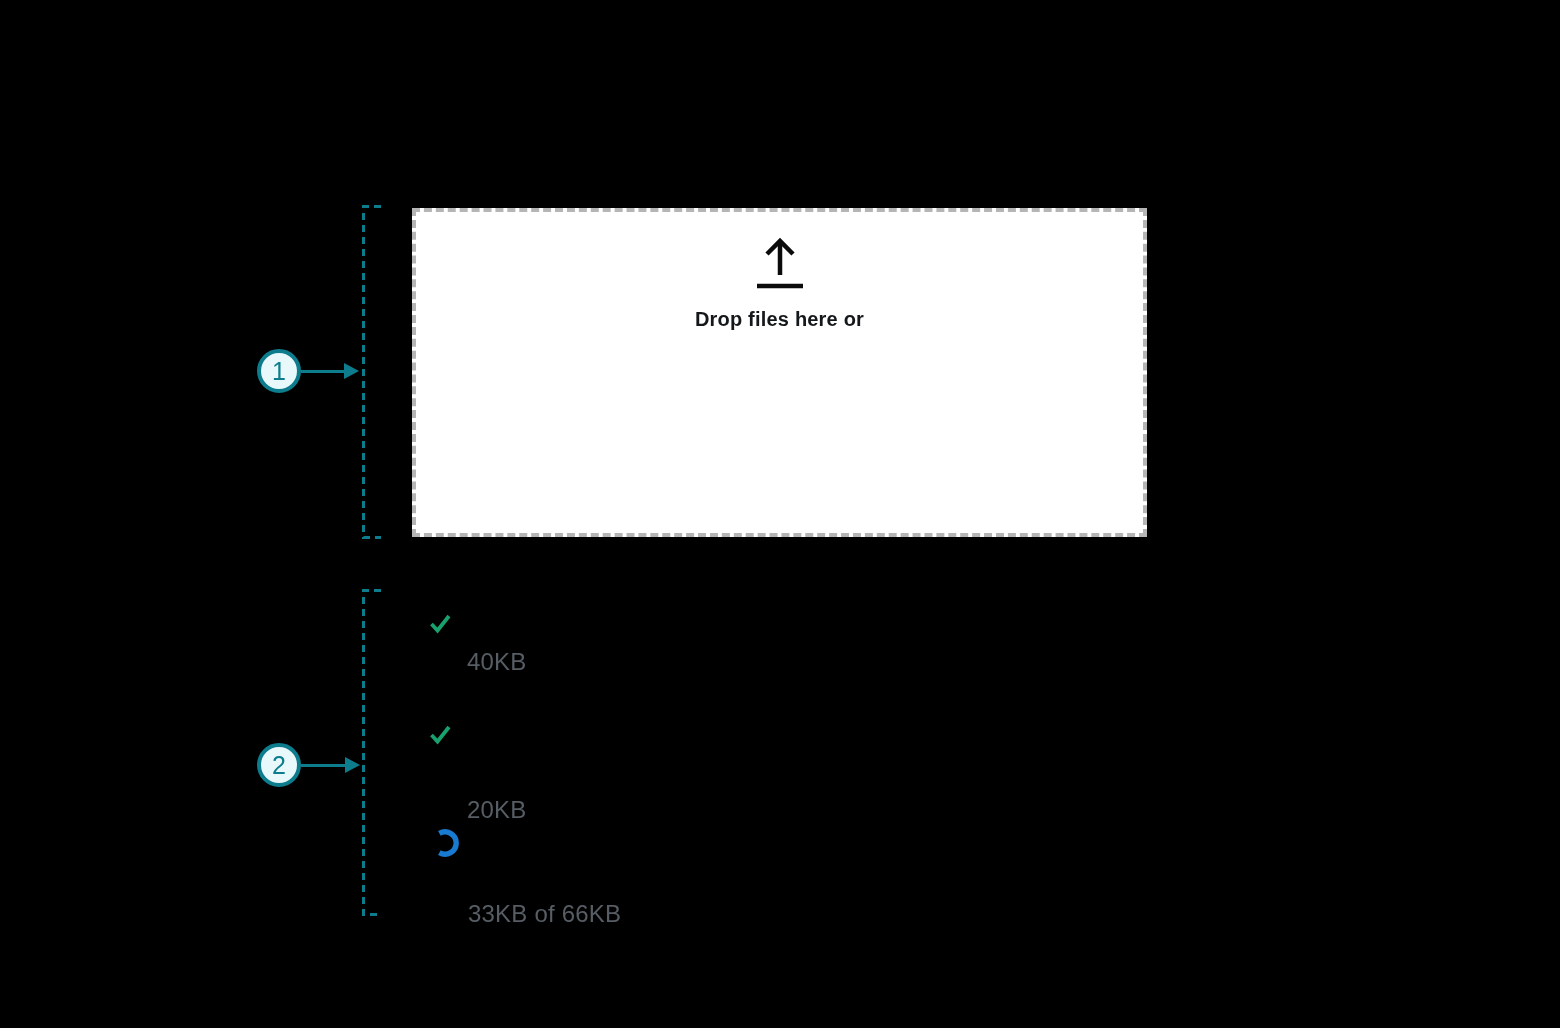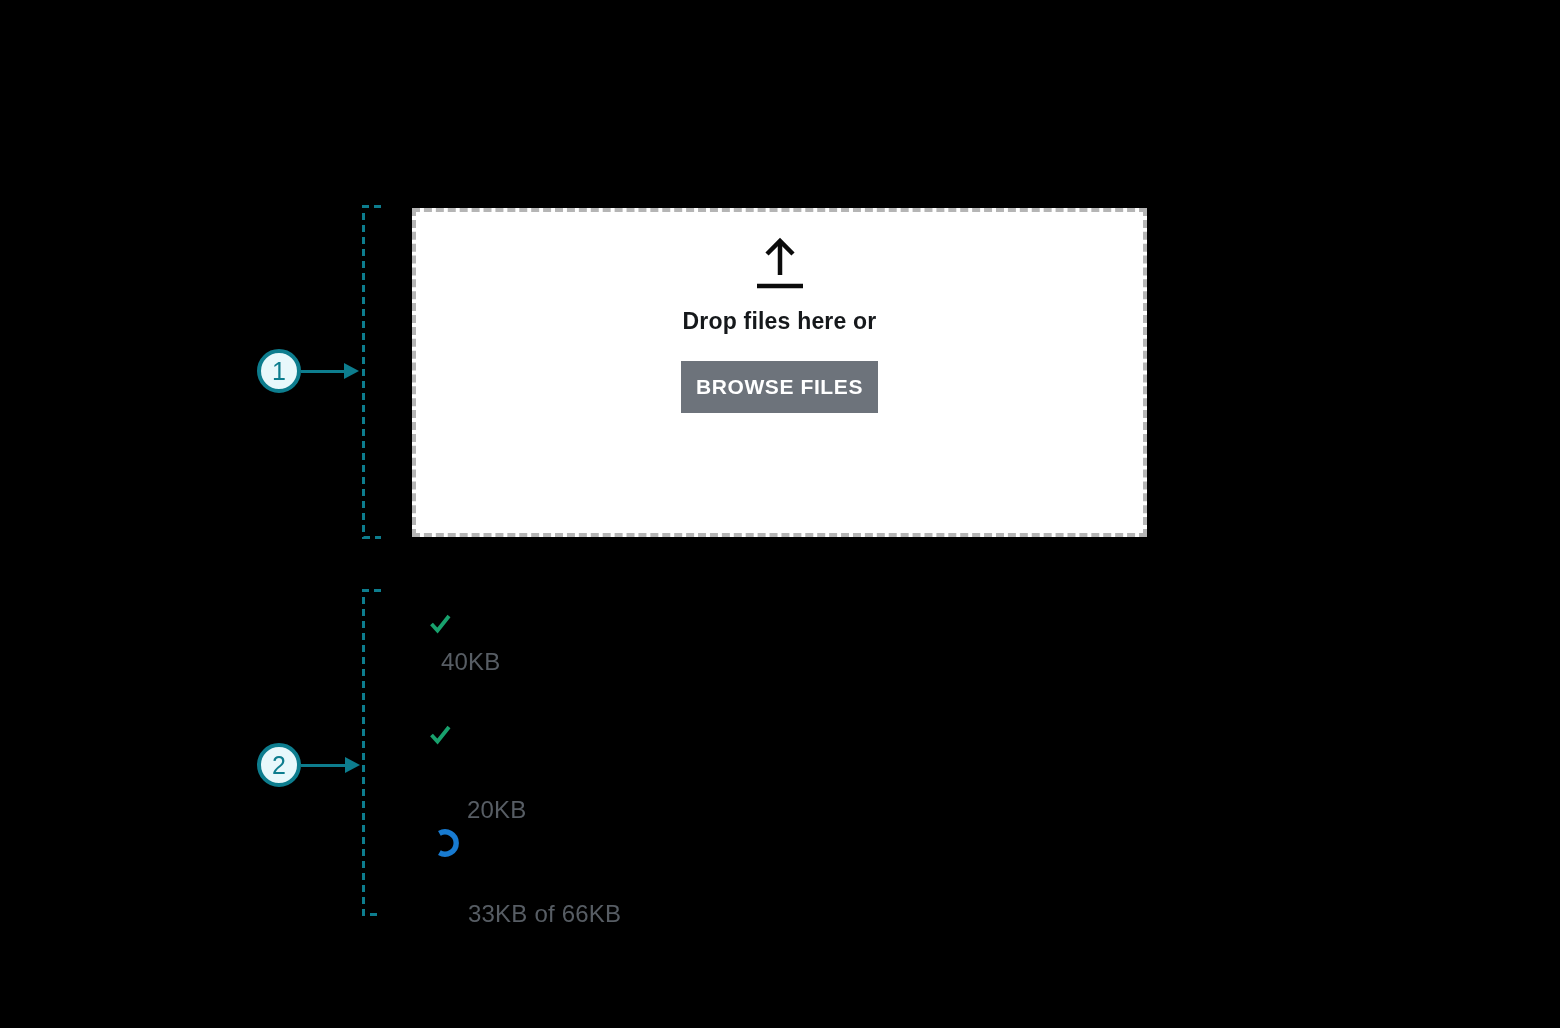--- a/index.html
+++ b/index.html
@@ -56,21 +56,21 @@
     background:var(--dropzone-bg);
     border:4px dashed var(--dropzone-border);
     display:flex;flex-direction:column;align-items:center;
   }
   .upload-icon{margin-top:24px;}
   .upload-icon line, .upload-icon polyline{
     stroke:#0b0b0b;stroke-width:4.5;fill:none;
   }
   .dropzone-title{
     margin-top:18px;
-    font-size:23px;font-weight:700;color:var(--ink);
+    font-size:20px;font-weight:700;color:var(--ink);
     letter-spacing:0.2px;
   }
   .browse-button{
     margin-top:26px;
     width:197px;height:52px;
     background:var(--button-bg);
     color:var(--button-text);
     border:none;
     font-family:"Liberation Sans", sans-serif;
     font-size:21px;font-weight:700;letter-spacing:0.6px;
@@ -110,38 +110,37 @@
   <path d="M19 1.5 H1.5 V332.5 H19"></path>
 </svg>
 
 <div class="abs dropzone">
   <svg class="upload-icon" width="48" height="54" viewBox="0 0 48 54">
     <line x1="24" y1="7" x2="24" y2="39"></line>
     <polyline points="11,18 24,5 37,18"></polyline>
     <line x1="1" y1="50" x2="47" y2="50"></line>
   </svg>
   <div class="dropzone-title">Drop files here or</div>
-  <button class="browse-button">BROWSE FILES</button>
 </div>
 
 <div class="abs callout-circle" style="left:257px;top:743px;">
   <span>2</span>
 </div>
 <div class="abs callout-line" style="left:301px;top:764px;width:44px;"></div>
 <div class="abs callout-arrowhead" style="left:345px;top:757px;"></div>
 <svg class="abs bracket" style="left:362px;top:589px;" width="20" height="327">
   <path d="M19 1.5 H1.5 V325.5 H19"></path>
 </svg>
 
 <div class="abs file-row-icon check-icon" style="left:428px;top:610px;">
   <svg width="24" height="25" viewBox="0 0 24 25">
     <path d="M3.5 14 L9.5 20.5 L21 6"></path>
   </svg>
 </div>
-<div class="abs file-size" style="left:441px;top:648px;">40KB</div>
+<div class="abs file-size" style="left:467px;top:648px;">40KB</div>
 
 <div class="abs file-row-icon check-icon" style="left:428px;top:721px;">
   <svg width="24" height="25" viewBox="0 0 24 25">
     <path d="M3.5 14 L9.5 20.5 L21 6"></path>
   </svg>
 </div>
 <div class="abs file-size" style="left:467px;top:796px;">20KB</div>
 
 <div class="abs file-row-icon spinner-icon" style="left:430px;top:828px;">
   <svg width="30" height="30" viewBox="0 0 30 30">

